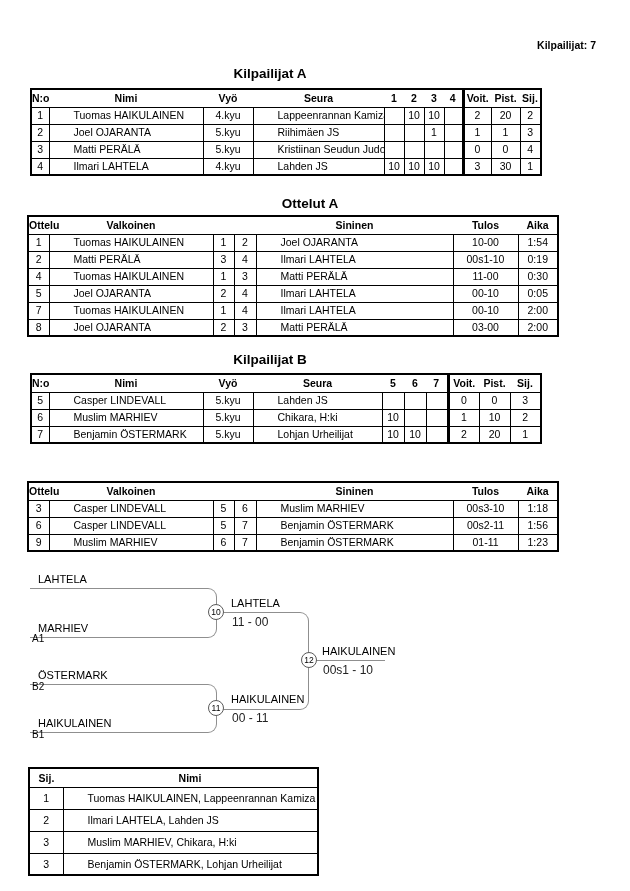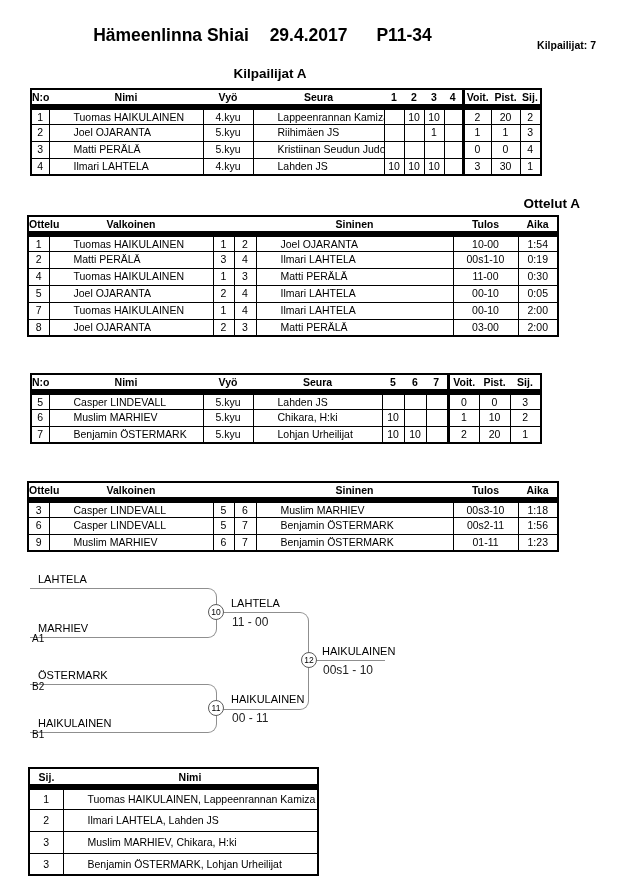--- a/index.html
+++ b/index.html
@@ -9,28 +9,28 @@
   
   .title{position:absolute;top:25px;left:0;width:525px;text-align:center;
          font-size:17.5px;font-weight:bold;white-space:nowrap;}
   .title .t2{margin-left:16px;}
   .title .t3{margin-left:24px;}
   .competitors{position:absolute;top:39px;right:34px;font-size:10.5px;font-weight:bold;}
 
   
   .sec-head{position:absolute;left:0;text-align:center;font-size:13.5px;font-weight:bold;padding-left:40px;}
   .h-kilpa{top:66px;width:460px;}
-  .h-ota{top:196px;width:540px;text-align:right;}
+  .h-ota{top:196px;width:540px;}
   .h-kilpb{top:352px;width:460px;}
   .h-otb{top:464px;width:540px;}
   .h-tul{top:747px;width:352px;}
 
   
   table{border-collapse:collapse;table-layout:fixed;background:#fff;position:absolute;}
-  th{border:none;border-bottom:6px solid #000000;font-weight:bold;font-size:10.5px;
+  th{border:none;border-bottom:1px solid #000000;font-weight:bold;font-size:10.5px;
      text-align:center;padding:0 1px;overflow:visible;white-space:nowrap;}
   td{border:1px solid #000;font-size:10.5px;text-align:center;padding:0 2px;
      overflow:hidden;white-space:nowrap;vertical-align:middle;line-height:1;}
   td.al{text-align:left;padding-left:24px;}
   .thick{border-left:3px solid #000 !important;}
   table{border:2px solid #000;}
   thead tr{height:18px;}
   tbody tr{height:17px;}
   .first-left th:first-child{text-align:left;padding-left:0;}
 
@@ -64,25 +64,20 @@
   .e4{left:38px;top:717px;} .s4{left:32px;top:733px;}
   .w1{left:231px;top:597px;} .w1s{left:232px;top:615px;}
   .w2{left:231px;top:693px;} .w2s{left:232px;top:711px;}
   .fw{left:322px;top:645px;} .fws{left:323px;top:663px;}
 </style>
 </head>
 <body>
 
 <div class="page">
 
-  <div class="title">
-    <span class="t1">Hämeenlinna Shiai</span>
-    <span class="t2">29.4.2017</span>
-    <span class="t3">P11-34</span>
-  </div>
   <div class="competitors">Kilpailijat: 7</div>
 
   <div class="sec-head h-kilpa">Kilpailijat A</div>
   <table class="tbl-kilpa first-left">
     <colgroup>
         <col style="width:18px">
         <col style="width:154px">
         <col style="width:50px">
         <col style="width:131px">
         <col style="width:20px">
@@ -237,20 +232,21 @@
           <td class="al">Joel OJARANTA</td>
           <td>2</td>
           <td>3</td>
           <td class="al">Matti PERÄLÄ</td>
           <td>03-00</td>
           <td>2:00</td>
         </tr>
       </tbody>
   </table>
 
+  <div class="sec-head h-kilpb">Kilpailijat B</div>
   <table class="tbl-kilpb first-left">
     <colgroup>
         <col style="width:18px">
         <col style="width:154px">
         <col style="width:50px">
         <col style="width:129px">
         <col style="width:22px">
         <col style="width:22px">
         <col style="width:22px">
         <col style="width:31px">

